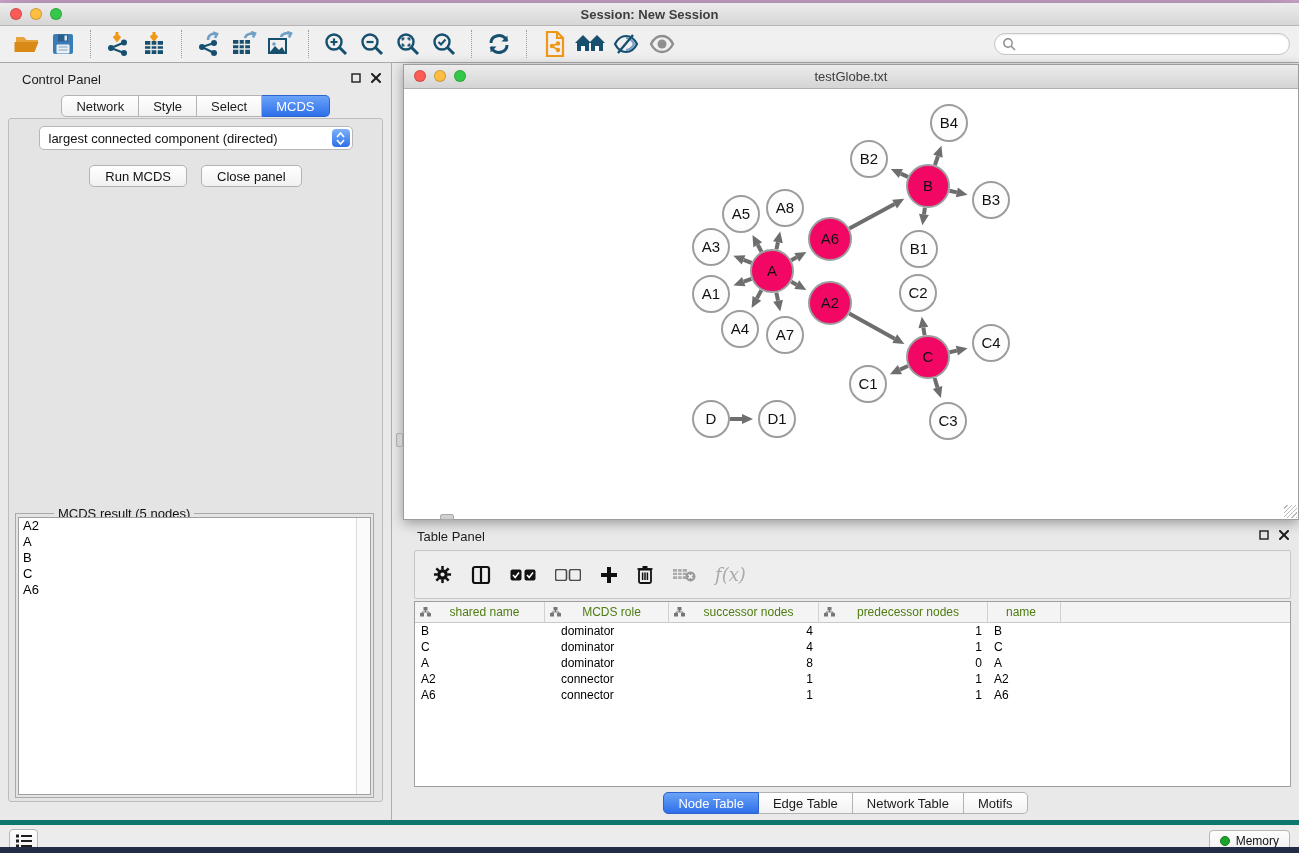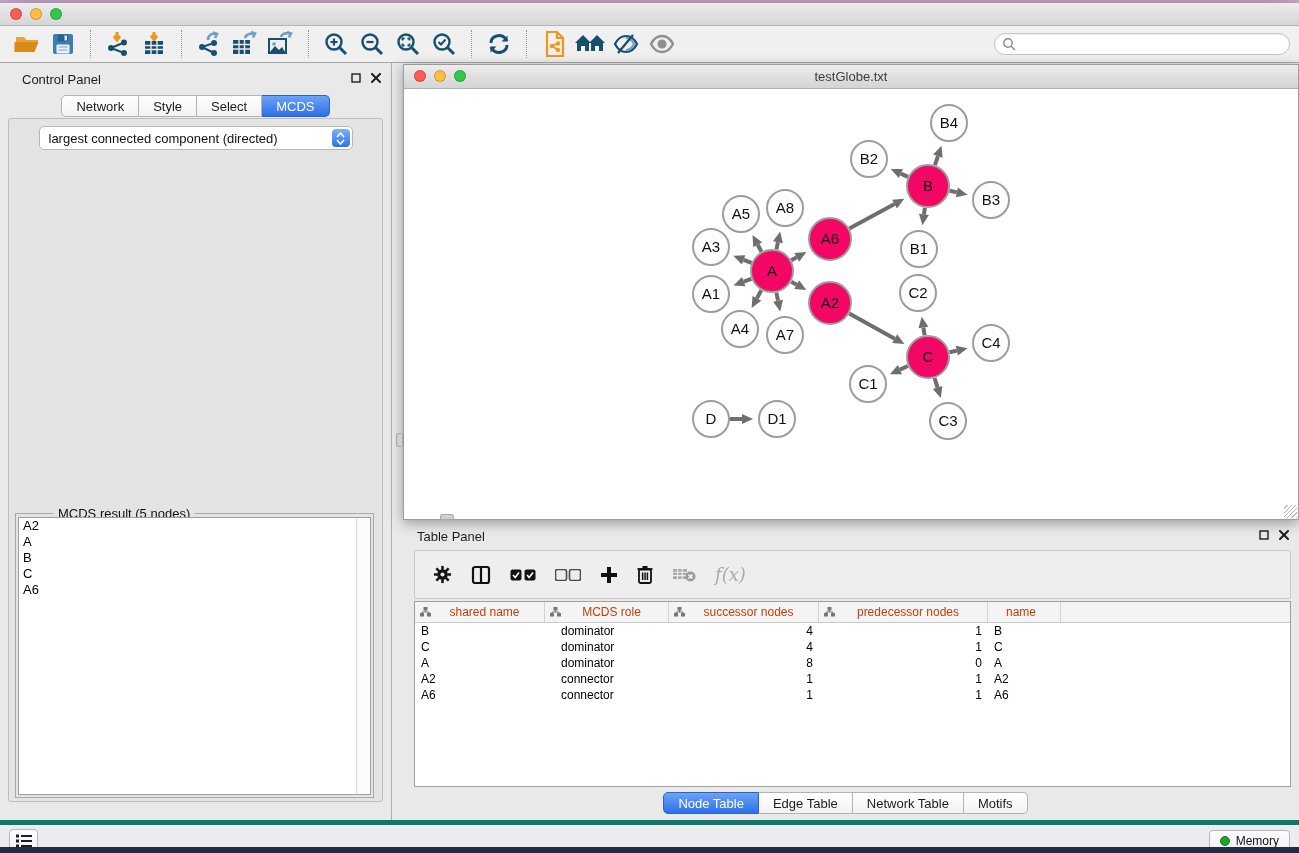--- a/index.html
+++ b/index.html
@@ -92,21 +92,21 @@
   
   .tpanel { position:absolute; left:392px; top:457px; width:907px; height:300px; }
   .tpanel .panel-head { padding-left:25px; }
   .ttoolbar { position:absolute; left:22px; width:877px; top:30px; height:49px;
       background:#eeeeee; border:1px solid #c7c7c7; border-radius:2px;
       display:flex; align-items:center; gap:19px; padding:0 18px; }
   .fx { font-family:"DejaVu Serif", serif; font-style:italic; font-size:18px; color:#aaa; }
   .tablebox { position:absolute; left:22px; width:877px; top:81px; height:186px;
       background:#fff; border:1px solid #9f9f9f; overflow:hidden; }
   .thead { display:flex; height:21px; background:#f4f4f4; border-bottom:1px solid #c9c9c9; }
-  .th { display:flex; align-items:center; font-size:12px; color:#c2410c;
+  .th { display:flex; align-items:center; font-size:12px; color:#4d7c0f;
         border-right:1px solid #d2d2d2; position:relative; }
   .th .thlabel { flex:1; text-align:center; padding-right:6px; }
   .th svg { margin-left:5px; }
   .trow { display:flex; height:16px; align-items:center; }
   .td { font-size:12px; color:#000; padding:0 6px; overflow:hidden; white-space:nowrap; }
   .bottom-tabs { position:absolute; left:0; width:100%; top:272px; display:flex; justify-content:center; }
 
   
   .statusbar { position:relative; height:30px; background:#ececec; border-top:5px solid #0f766e;
       display:flex; align-items:center; padding:16px 9px; }
@@ -125,20 +125,21 @@
 
 <div class="stage">
   <div class="app">
 
     <div class="titlebar">
       <div class="traffic">
         <span class="tl red"></span>
         <span class="tl yel"></span>
         <span class="tl grn"></span>
       </div>
+      <div class="title">Session: New Session</div>
     </div>
 
     <div class="toolbar">
       <div class="tbtn">
         <svg width="28" height="26" viewBox="0 0 28 26">
             <path d="M3 6h8l2.5 3H25v3H3z" fill="#e8a33d"></path>
             <path d="M1.5 11h24l-4 10h-20z" fill="#d98a16"></path>
           </svg>
       </div>
       <div class="tbtn">
@@ -297,20 +298,24 @@
           <div class="dropdown">
             <span>largest connected component (directed)</span>
             <span class="dd-stepper">
               <svg width="9" height="6" viewBox="0 0 9 6">
                   <path d="M1 5l3.5-4L8 5" fill="none" stroke="#fff" stroke-width="1.6"></path>
                 </svg>
               <svg width="9" height="6" viewBox="0 0 9 6">
                   <path d="M1 1l3.5 4L8 1" fill="none" stroke="#fff" stroke-width="1.6"></path>
                 </svg>
             </span>
+          </div>
+          <div class="btnrow">
+            <div class="pushbtn">Run MCDS</div>
+            <div class="pushbtn">Close panel</div>
           </div>
           <div class="groupbox">
             <span class="gb-legend">MCDS result (5 nodes)</span>
             <div class="listbox">
               <div>
                   <div class="listitem">A2</div>
                   <div class="listitem">A</div>
                   <div class="listitem">B</div>
                   <div class="listitem">C</div>
                   <div class="listitem">A6</div>

